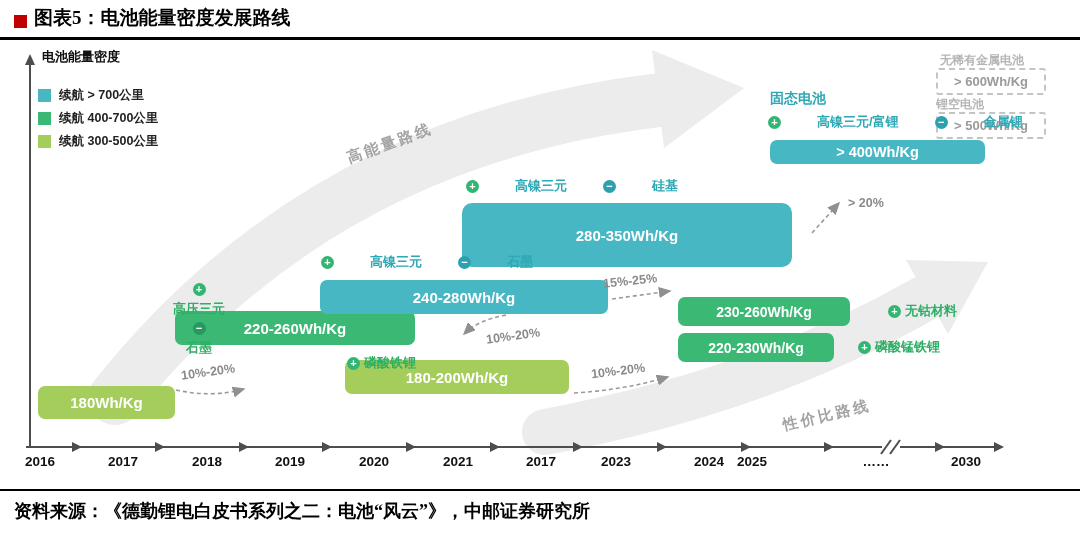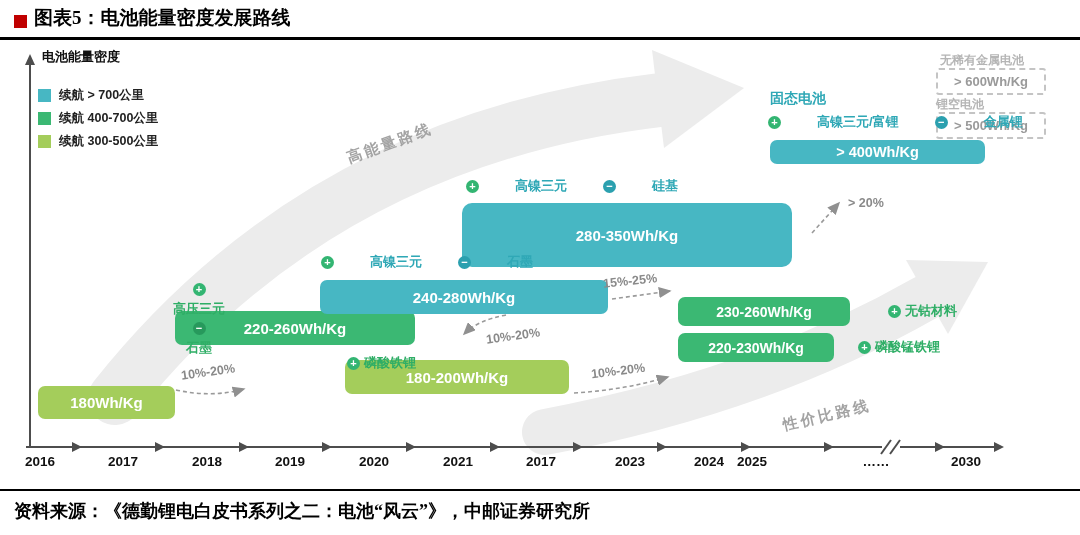--- a/index.html
+++ b/index.html
@@ -189,21 +189,21 @@
     </g>
   </svg>
 
   <span class="year" style="left:40px">2016</span>
   <span class="year" style="left:123px">2017</span>
   <span class="year" style="left:207px">2018</span>
   <span class="year" style="left:290px">2019</span>
   <span class="year" style="left:374px">2020</span>
   <span class="year" style="left:458px">2021</span>
   <span class="year" style="left:541px">2017</span>
-  <span class="year" style="left:630px">2023</span>
+  <span class="year" style="left:616px">2023</span>
   <span class="year" style="left:709px">2024</span>
   <span class="year" style="left:752px">2025</span>
   <span class="year" style="left:876px">……</span>
   <span class="year" style="left:966px">2030</span>
 
   <div class="ftr-rule"></div>
   <div class="ftr-src">资料来源：《德勤锂电白皮书系列之二：电池“风云”》，中邮证券研究所</div>
 
 </div>
 

